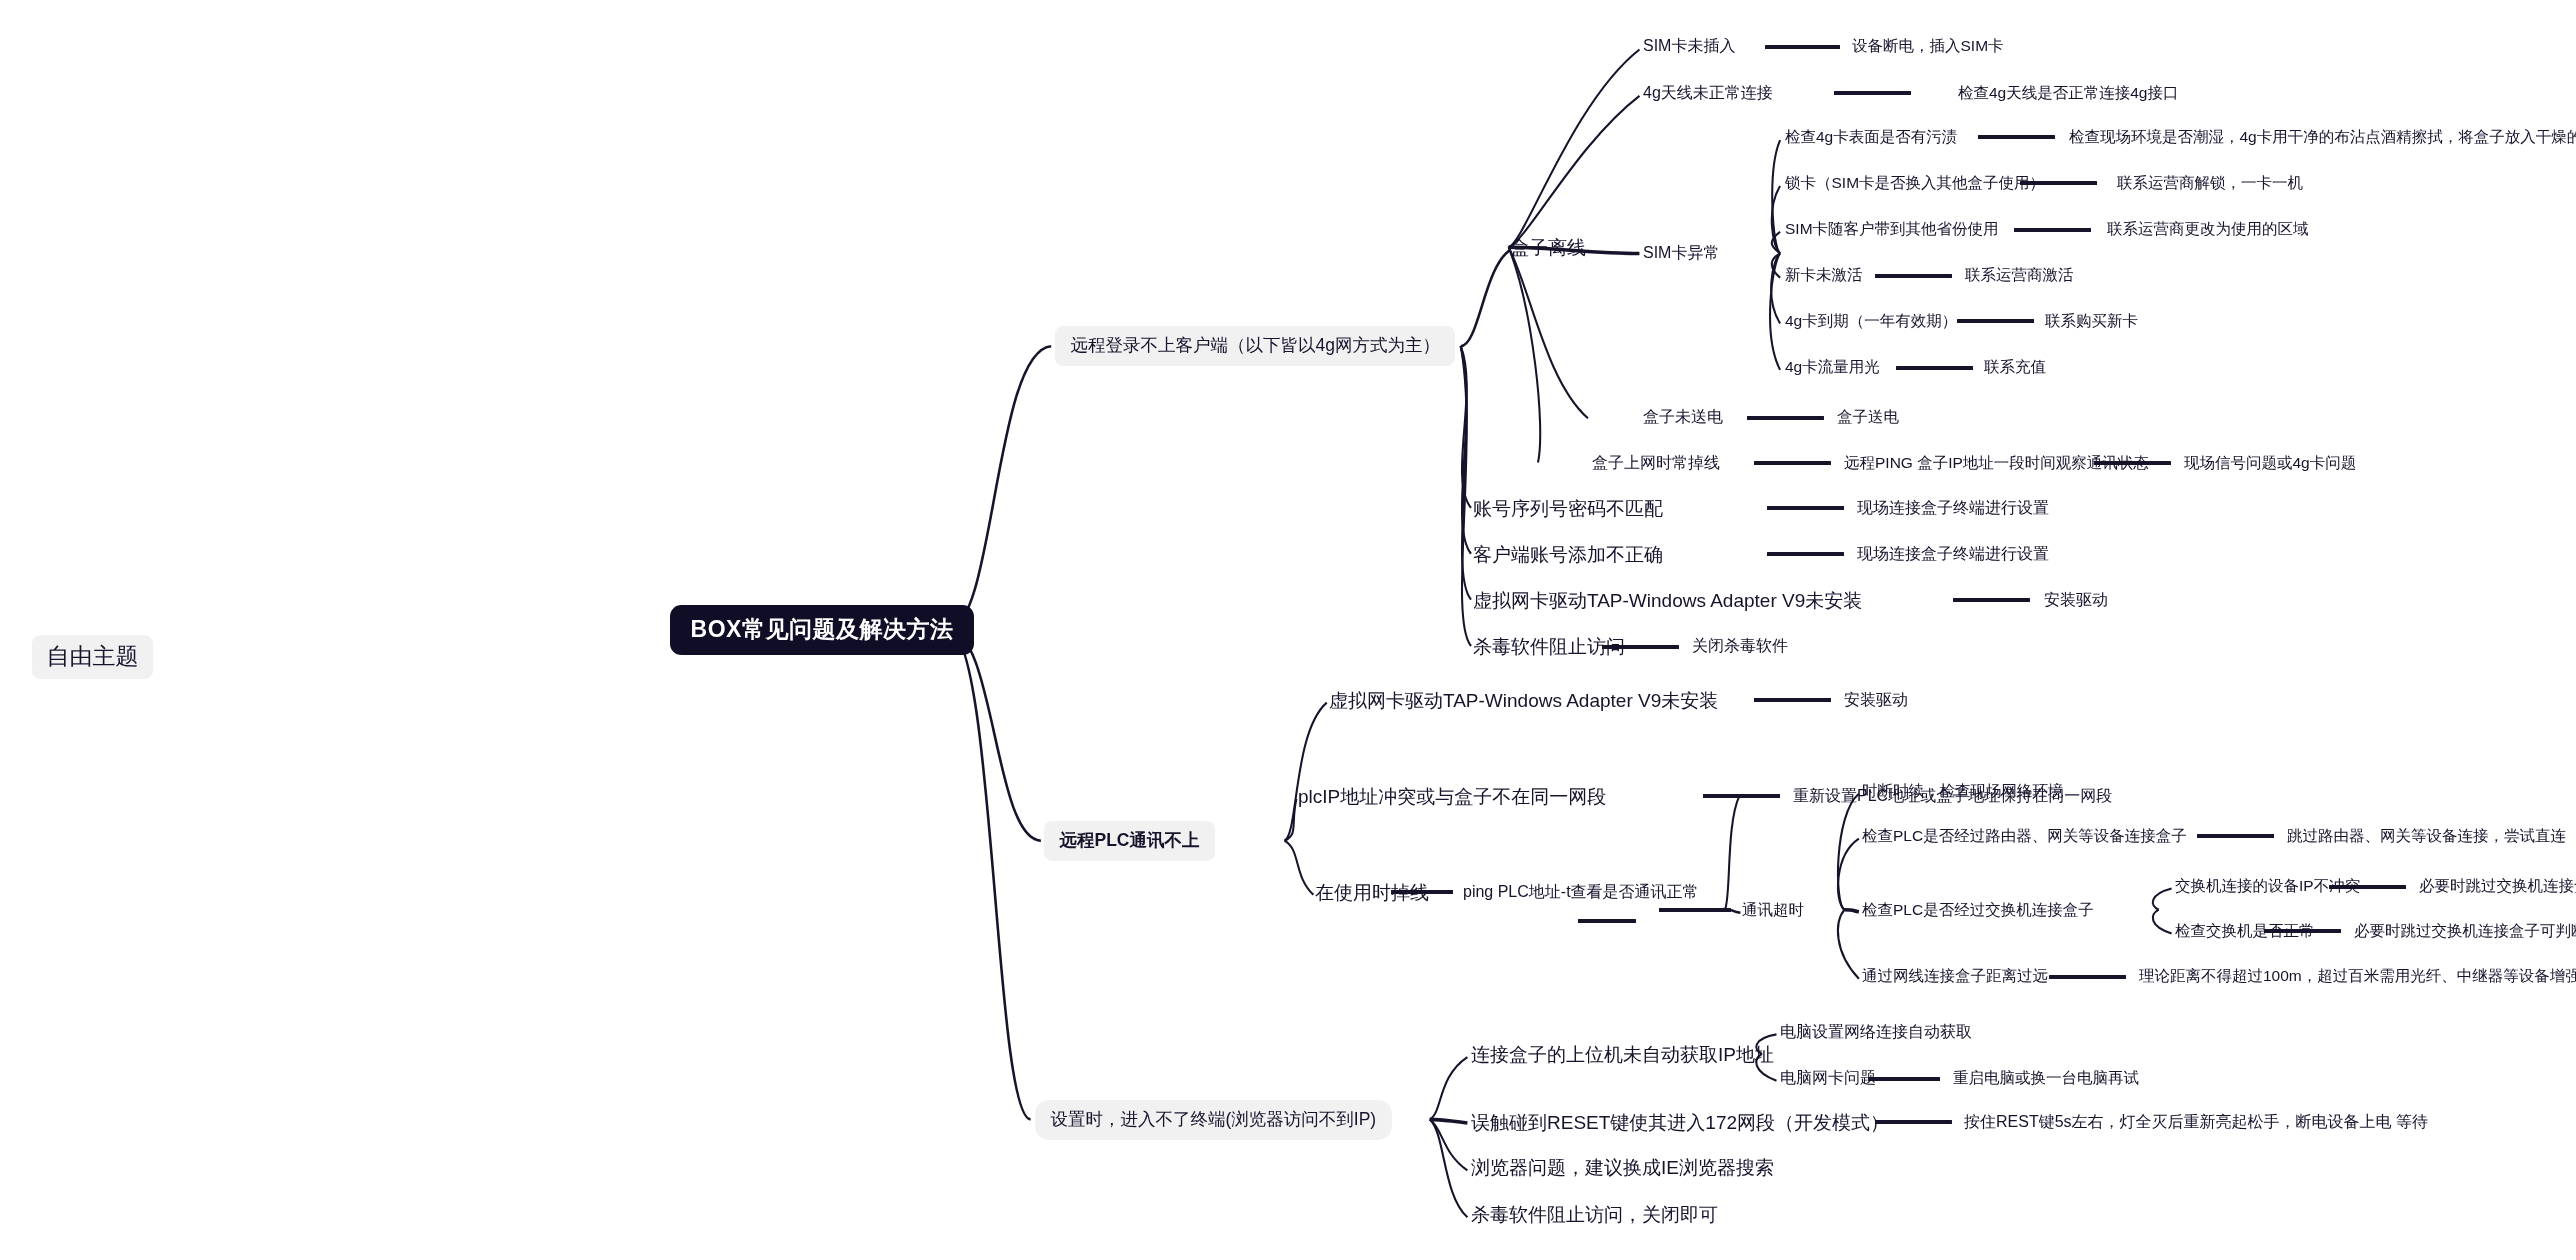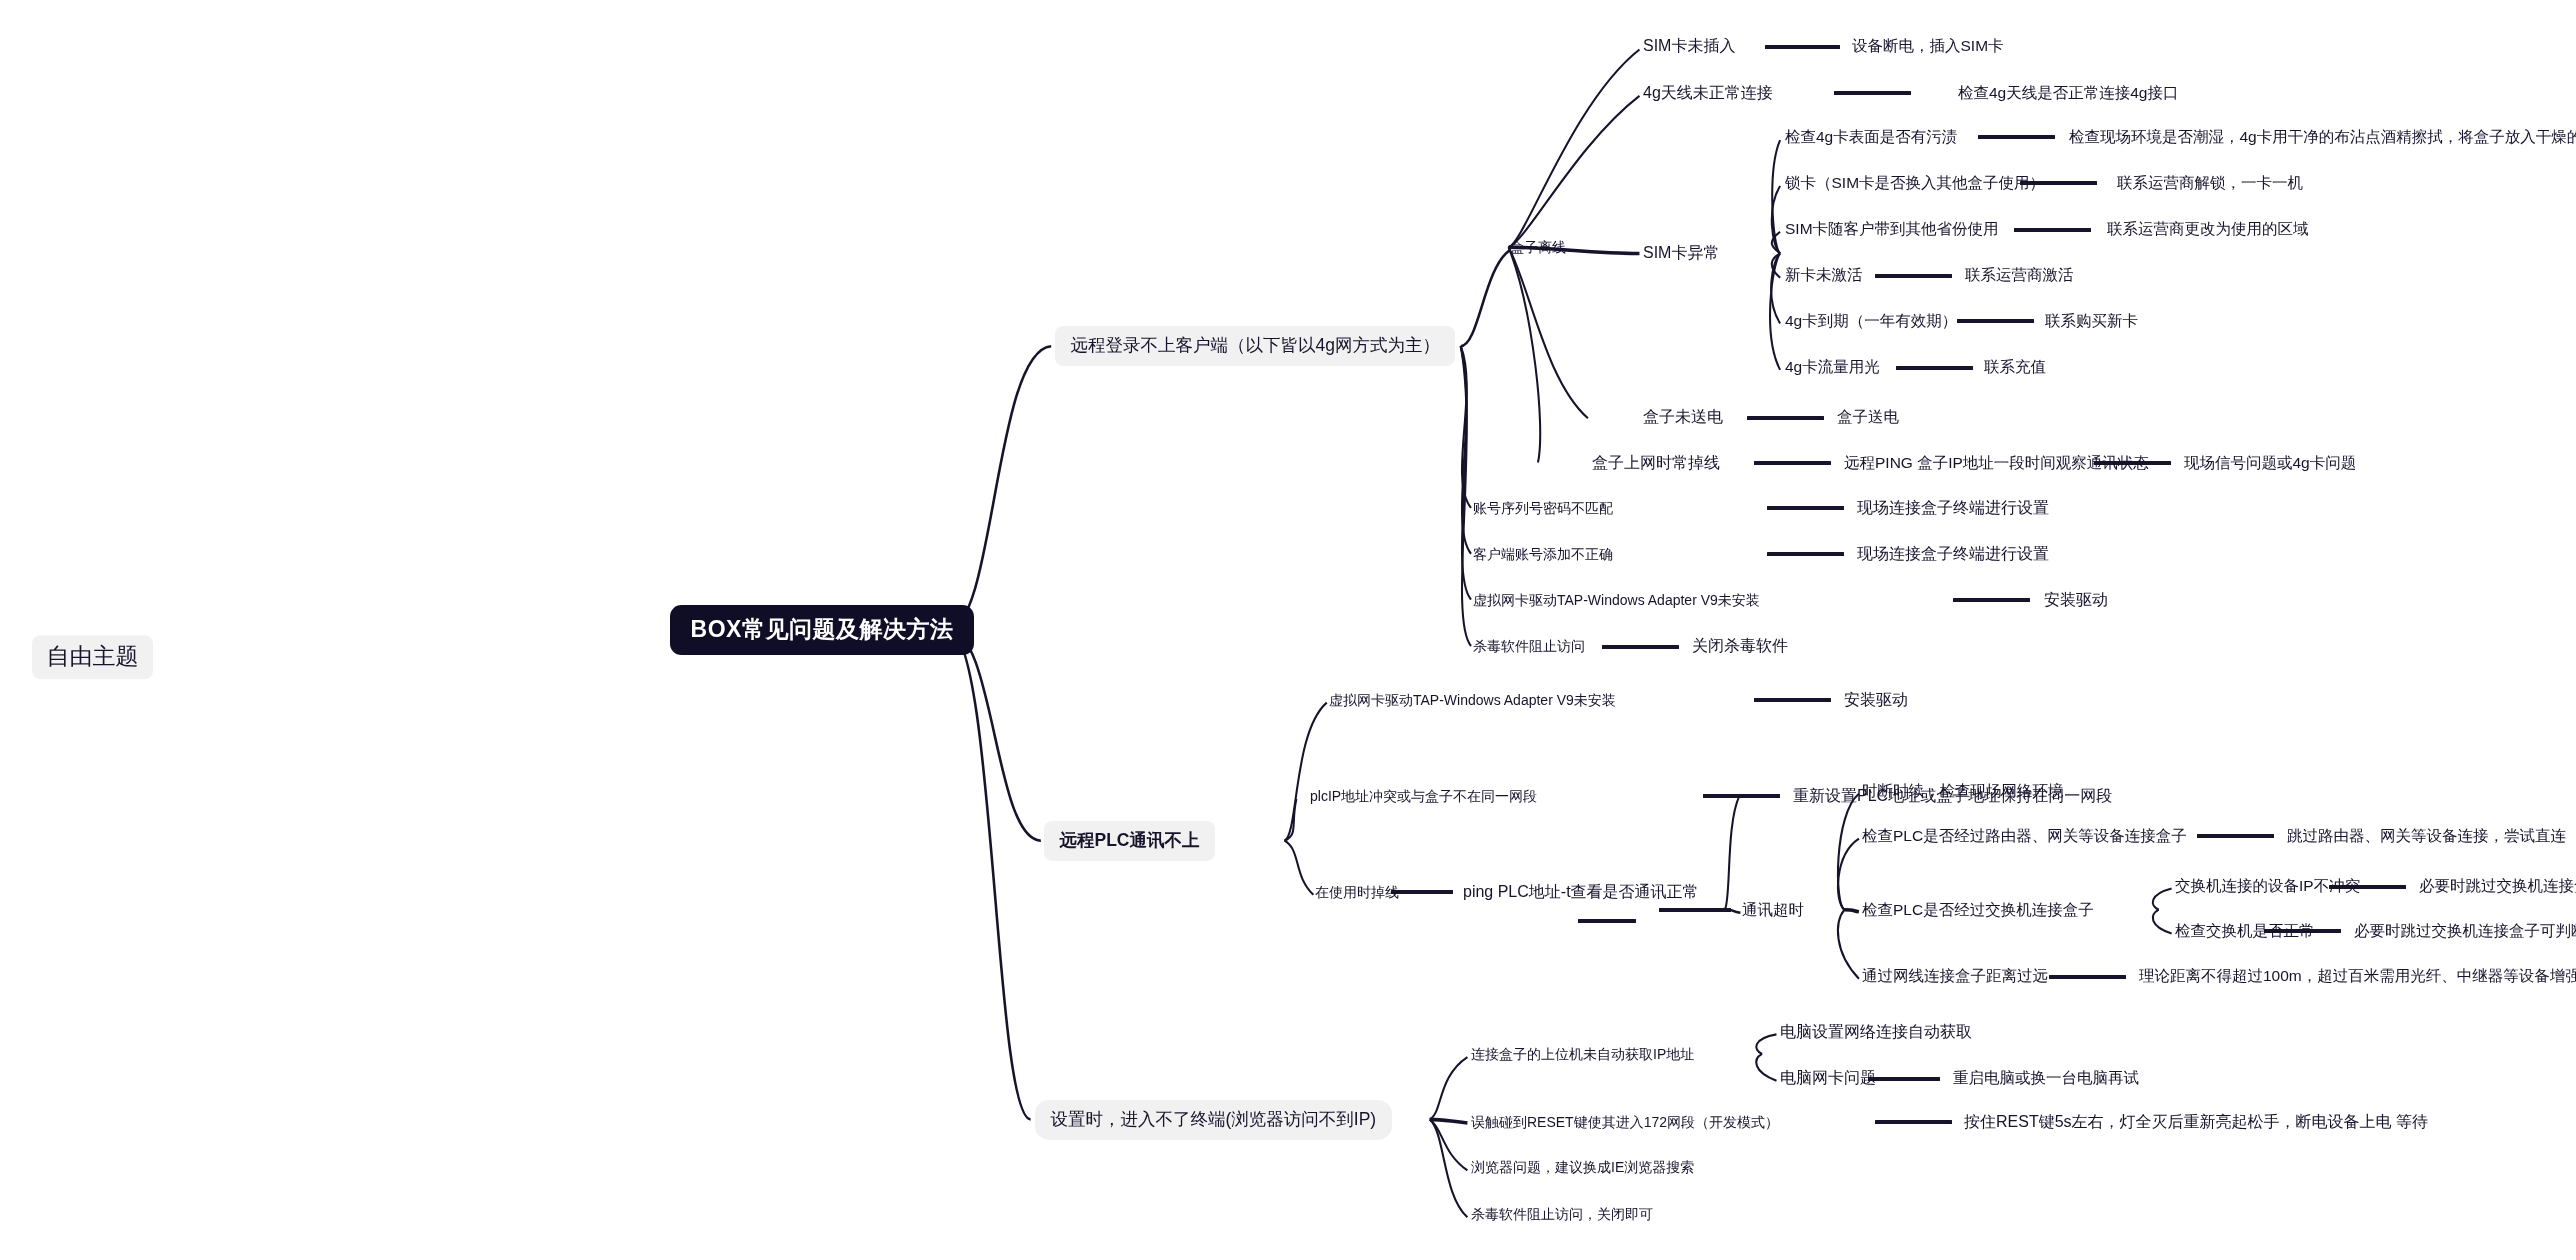--- a/index.html
+++ b/index.html
@@ -22,21 +22,21 @@
   .branch{
     background:#f1f1f1;color:#16132b;border-radius:8.2px;
     font-size:17.5px;font-weight:400;padding:11.3px 15.5px;
     transform:translateY(-50%);
   }
   
   .leaf{
     font-size:16.5px;font-weight:400;color:#16132b;
     transform:translateY(-50%);background:transparent;
   }
-  .leaf.lvl2{font-size:14px;}
+  .leaf.lvl2{font-size:19px;}
   .leaf.lvl3{font-size:16px;}
   .leaf.lvl4{font-size:15.5px;}
   .leaf.lvl5{font-size:15.5px;}
   
   .free{
     background:#f1f1f1;color:#16132b;border-radius:8.2px;
     font-size:23px;padding:10.3px 14.4px;transform:translateY(-50%);
   }
 </style>
 </head>
@@ -154,21 +154,21 @@
       <div class="node leaf lvl4" style="left: 1785px; top: 229px;">SIM卡随客户带到其他省份使用</div>
       <div class="node leaf lvl5" style="left: 2107px; top: 229px;">联系运营商更改为使用的区域</div>
       <div class="node leaf lvl4" style="left: 1785px; top: 275px;">新卡未激活</div>
       <div class="node leaf lvl5" style="left: 1965px; top: 275px;">联系运营商激活</div>
       <div class="node leaf lvl4" style="left: 1785px; top: 321px;">4g卡到期（一年有效期）</div>
       <div class="node leaf lvl5" style="left: 2045px; top: 321px;">联系购买新卡</div>
       <div class="node leaf lvl4" style="left: 1785px; top: 367px;">4g卡流量用光</div>
       <div class="node leaf lvl5" style="left: 1984px; top: 367px;">联系充值</div>
       <div class="node leaf lvl2" style="left: 1329px; top: 700px;">虚拟网卡驱动TAP-Windows Adapter V9未安装</div>
       <div class="node leaf lvl3" style="left: 1844px; top: 700px;">安装驱动</div>
-      <div class="node leaf lvl2" style="left: 1298px; top: 796px; padding-left: 12px;">plcIP地址冲突或与盒子不在同一网段</div>
+      <div class="node leaf lvl2" style="left: 1298px; top: 796px;">plcIP地址冲突或与盒子不在同一网段</div>
       <div class="node leaf lvl3" style="left: 1793px; top: 796px;">重新设置PLC地址或盒子地址保持在同一网段</div>
       <div class="node leaf lvl2" style="left: 1315px; top: 892px;">在使用时掉线</div>
       <div class="node leaf lvl3" style="left: 1463px; top: 892px;">ping PLC地址-t查看是否通讯正常</div>
       <div class="node leaf lvl4" style="left: 1742px; top: 910px;">通讯超时</div>
       <div class="node leaf lvl5" style="left: 1862px; top: 791px;">时断时续，检查现场网络环境</div>
       <div class="node leaf lvl5" style="left: 1862px; top: 836px;">检查PLC是否经过路由器、网关等设备连接盒子</div>
       <div class="node leaf lvl5" style="left: 2287px; top: 836px;">跳过路由器、网关等设备连接，尝试直连</div>
       <div class="node leaf lvl5" style="left: 1862px; top: 910px;">检查PLC是否经过交换机连接盒子</div>
       <div class="node leaf lvl5" style="left: 2175px; top: 886px;">交换机连接的设备IP不冲突</div>
       <div class="node leaf lvl5" style="left: 2419px; top: 886px;">必要时跳过交换机连接盒子可判断哪一端出问题</div>

